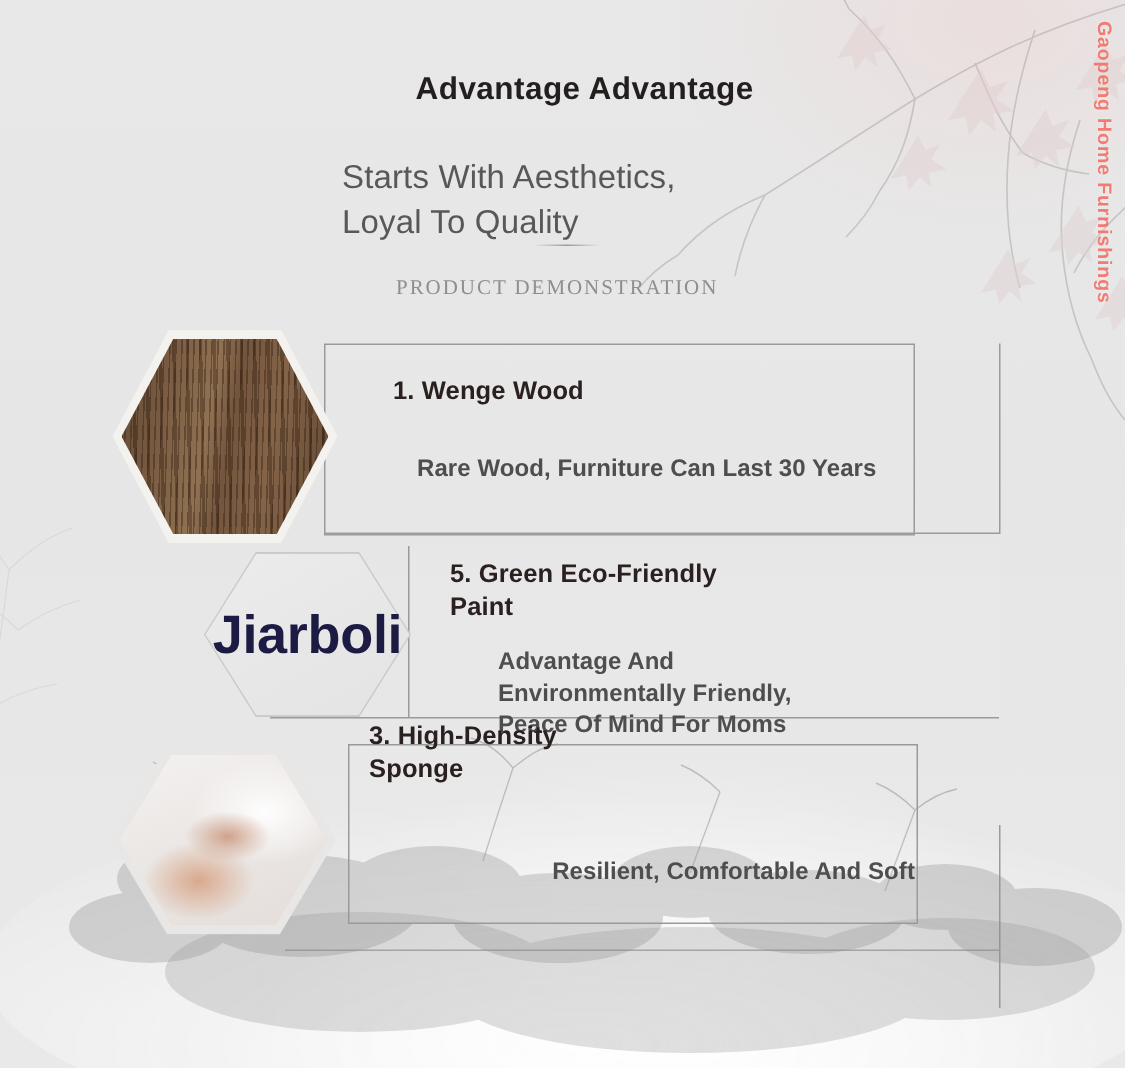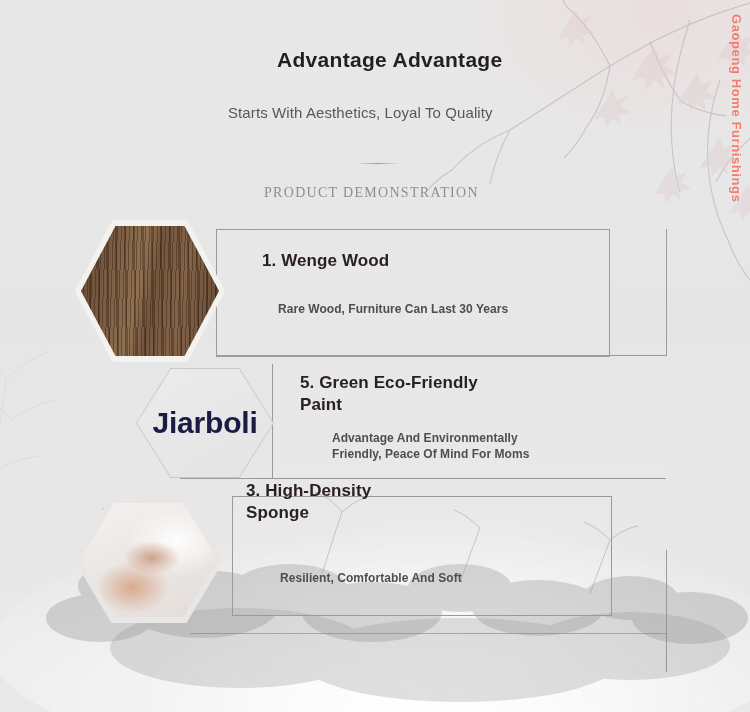--- a/index.html
+++ b/index.html
@@ -25,21 +25,21 @@
   .wash-left{left:-60px;top:120px;width:260px;height:420px;opacity:.35;}
 
   
   .header{position:absolute;left:0;top:0;width:750px;text-align:left;}
   .title{
     position:absolute;left:277px;top:48px;
     font-size:21px;font-weight:bold;color:#231f1f;letter-spacing:.3px;
   }
   .subtitle{
     position:absolute;left:228px;top:103px;width:275px;
-    font-size:15px;color:#58585a;line-height:1.35;letter-spacing:.1px;
+    font-size:22px;color:#58585a;line-height:1.35;letter-spacing:.1px;
   }
   .divider{
     position:absolute;left:356px;top:163px;width:44px;height:1px;
     background:linear-gradient(90deg,rgba(150,150,150,0),rgba(130,130,130,.75),rgba(150,150,150,0));
   }
   .eyebrow{
     position:absolute;left:264px;top:185px;
     font-family:"Liberation Serif", serif;
     font-size:14px;color:#8e8e90;letter-spacing:1.3px;
   }
@@ -62,21 +62,21 @@
   .card{position:absolute;}
   .card-box{
     position:absolute;border:1px solid #9a9a9a;
     background:rgba(255,255,255,.05);
   }
   .card-heading{
     position:absolute;font-size:17px;font-weight:bold;color:#2b2020;
     line-height:1.28;letter-spacing:.1px;
   }
   .card-desc{
-    position:absolute;font-size:12px;font-weight:bold;color:#4e4e4e;
+    position:absolute;font-size:16px;font-weight:bold;color:#4e4e4e;
     line-height:1.32;letter-spacing:.05px;padding-left:32px;
   }
 
   
   .hex{
     position:absolute;
     clip-path:polygon(25% 0%,75% 0%,100% 50%,75% 100%,25% 100%,0% 50%);
   }
   .hex-frame{
     background:#f4f2ee;
@@ -113,21 +113,21 @@
     background:#c9c9c9;
   }
   .hex-outline-in{
     position:absolute;left:1px;top:1px;right:1px;bottom:1px;
     clip-path:polygon(25% 0%,75% 0%,100% 50%,75% 100%,25% 100%,0% 50%);
     background:linear-gradient(150deg,#ececec 0%,#e7e7e7 55%,#e4e4e4 100%);
   }
   .hex-label{
     position:absolute;left:0;top:0;width:100%;height:100%;
     display:flex;align-items:center;justify-content:center;
-    font-size:30px;font-weight:bold;color:#1c1b44;letter-spacing:-.2px;
+    font-size:36px;font-weight:bold;color:#1c1b44;letter-spacing:-.2px;
   }
 
   .watermark{
     position:absolute;font-size:11px;color:rgba(160,160,160,.45);
     letter-spacing:3px;font-weight:bold;
   }
 </style>
 </head>
 <body>
 
@@ -250,21 +250,21 @@
 
     <div class="hex-outline" style="left:136px;top:368px;width:138px;height:110px;">
       <div class="hex-outline-in"></div>
     </div>
     <div class="hex-label" style="left:136px;top:368px;width:138px;height:110px;">Jiarboli</div>
   </div>
 
   <div class="card">
     <div class="card-box" style="left:232px;top:496px;width:378px;height:118px;"></div>
     <div class="card-heading" style="left:246px;top:480px;width:190px;">3. High-Density Sponge</div>
-    <div class="card-desc" style="left:248px;top:571px;width:330px;">Resilient, Comfortable And Soft</div>
+    <div class="card-desc" style="left:248px;top:571px;width:330px;text-align:right;">Resilient, Comfortable And Soft</div>
 
     <div class="hex hex-frame" style="left:74px;top:497px;width:150px;height:126px;background:#e9e7e5;">
     </div>
     <div class="hex-inner" style="left:80px;top:503px;width:138px;height:114px;">
       <div class="sponge"></div>
     </div>
   </div>
 
 </div>
 

